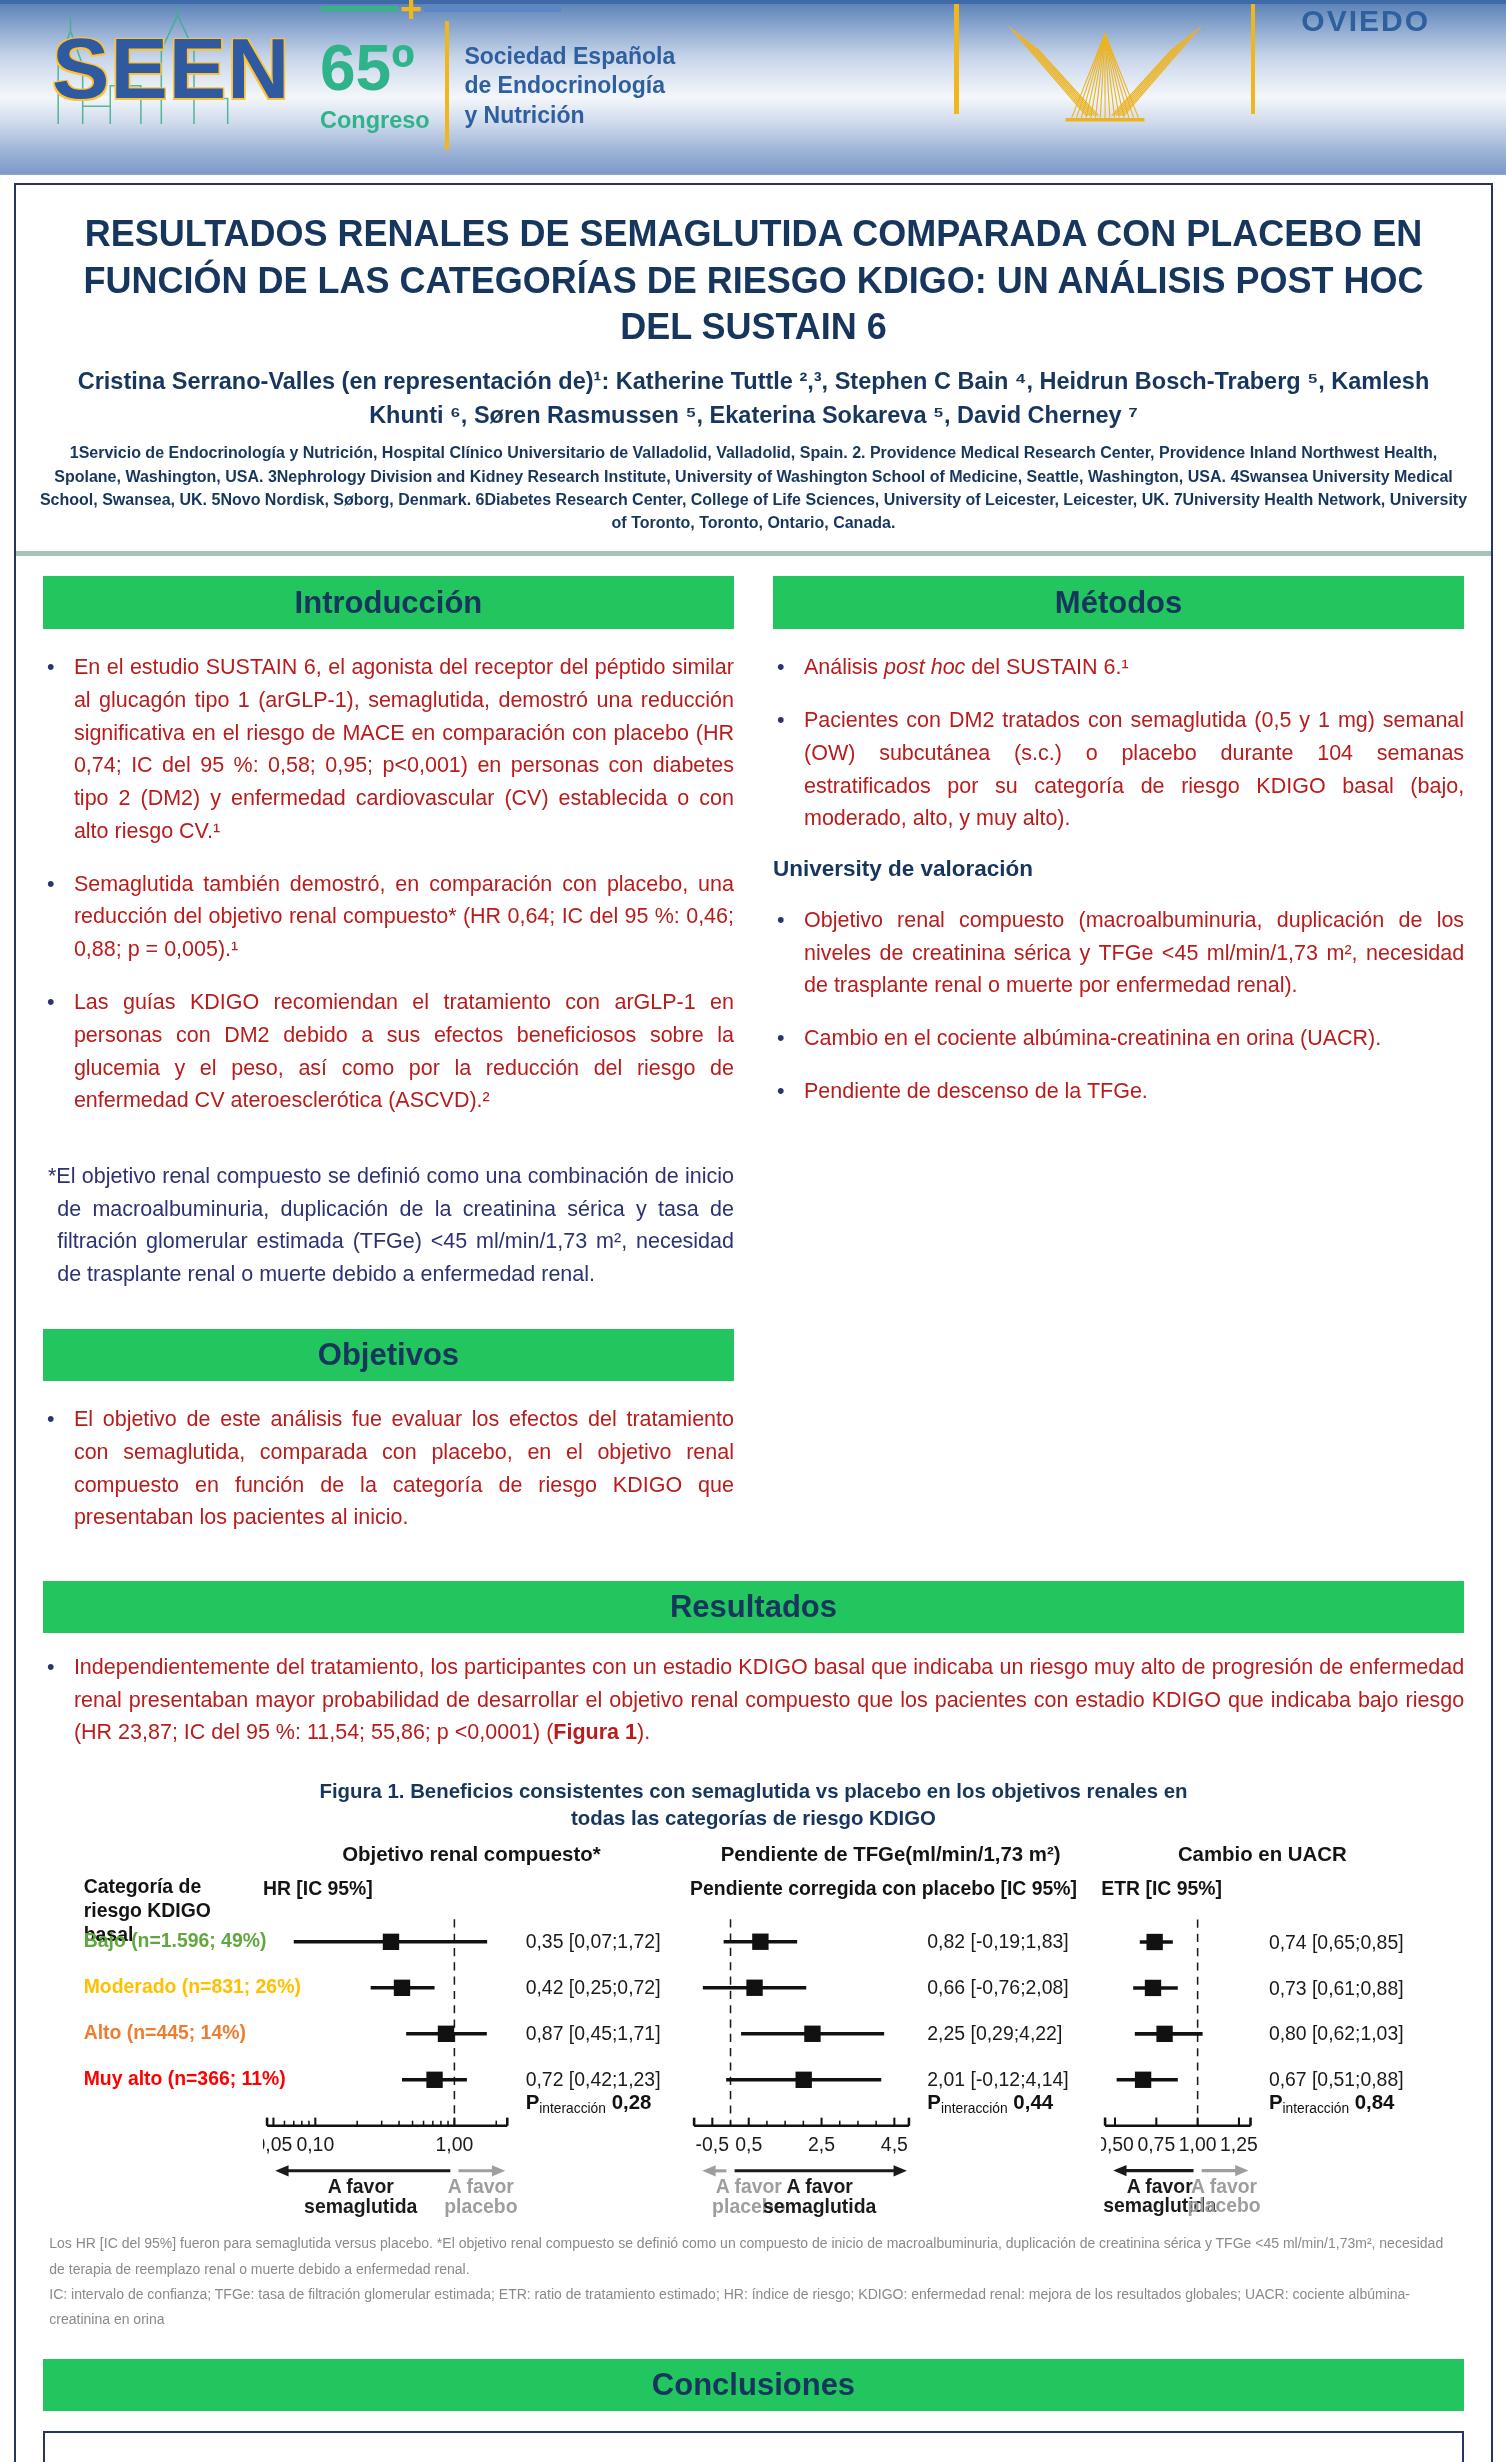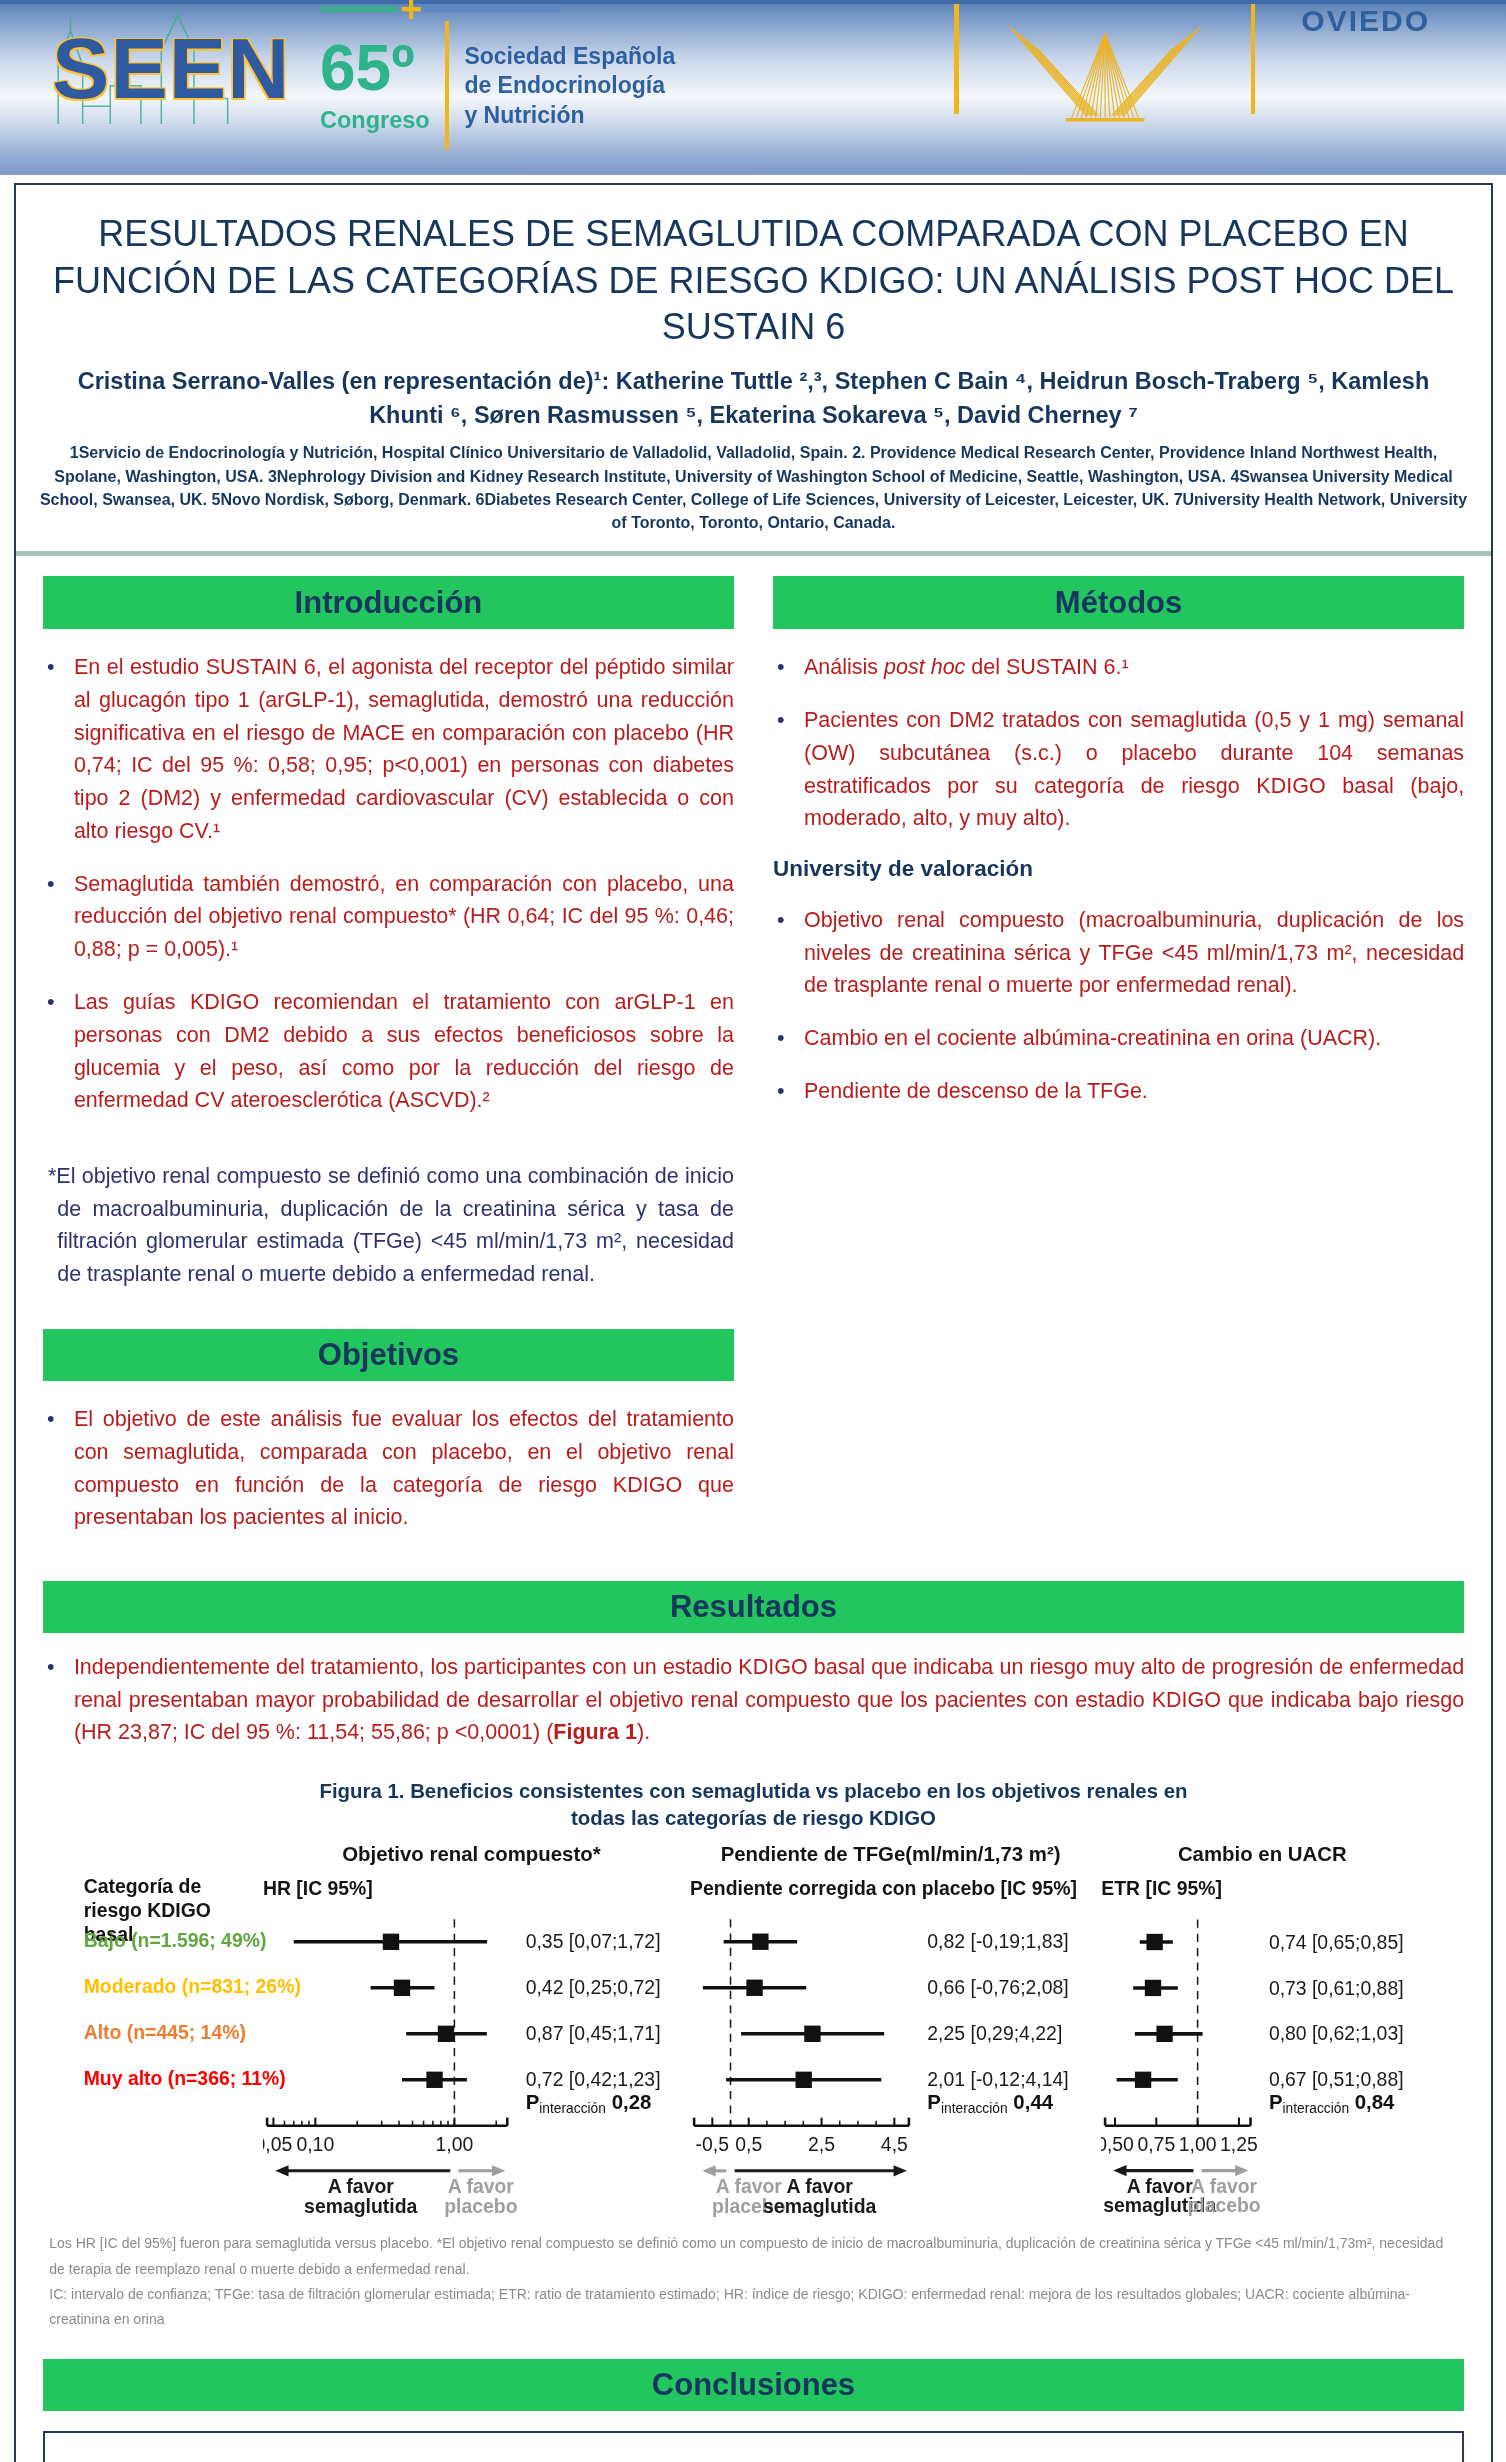--- a/index.html
+++ b/index.html
@@ -24,21 +24,21 @@
   .congress-word{font-size:23.5px;font-weight:700;color:#2eb38b;margin-top:8.2px;}
   .yline{width:4.1px;height:129px;background:#f2b61d;flex:none;}
   .society{font-size:23px;font-weight:700;color:#2e5f9e;line-height:1.28;}
   .hspacer{flex:1;}
   .ybar{width:4.6px;height:110px;background:#f2b61d;flex:none;}
   #calatrava{margin:0 36px;flex:none;}
   .city{font-size:30px;font-weight:800;color:#2e5f9e;letter-spacing:2px;margin:0 77px 0 46px;flex:none;}
 
   
   .box{margin:8.2px 14.3px 0;border:2px solid #25355e;background:#fff;padding:18.4px 0 23.5px;}
-  .title{margin:7.2px 36px 0;font-size:36px;font-weight:400;color:#17365d;text-align:center;line-height:1.3;}
+  .title{margin:7.2px 36px 0;font-size:36px;font-weight:700;color:#17365d;text-align:center;line-height:1.3;}
   .authors{margin:14.3px 46px 0;font-size:23.5px;font-weight:700;color:#17365d;text-align:center;line-height:1.42;}
   .affil{margin:9.2px 21.5px 0;font-size:16px;font-weight:600;color:#17365d;text-align:center;line-height:1.45;}
   .sage{height:5.6px;background:#a6c3b9;margin-top:16.4px;}
 
   .cols{display:flex;gap:39px;padding:20.4px 26.6px 0;align-items:flex-start;}
   .col{flex:1;min-width:0;}
   .band-h{background:#22c55e;color:#17365d;font-size:31px;font-weight:800;text-align:center;padding:8.2px 0;}
   .band-h.full{margin:26.6px 26.6px 0;}
   .band-h.mt{margin-top:38px;}
 

